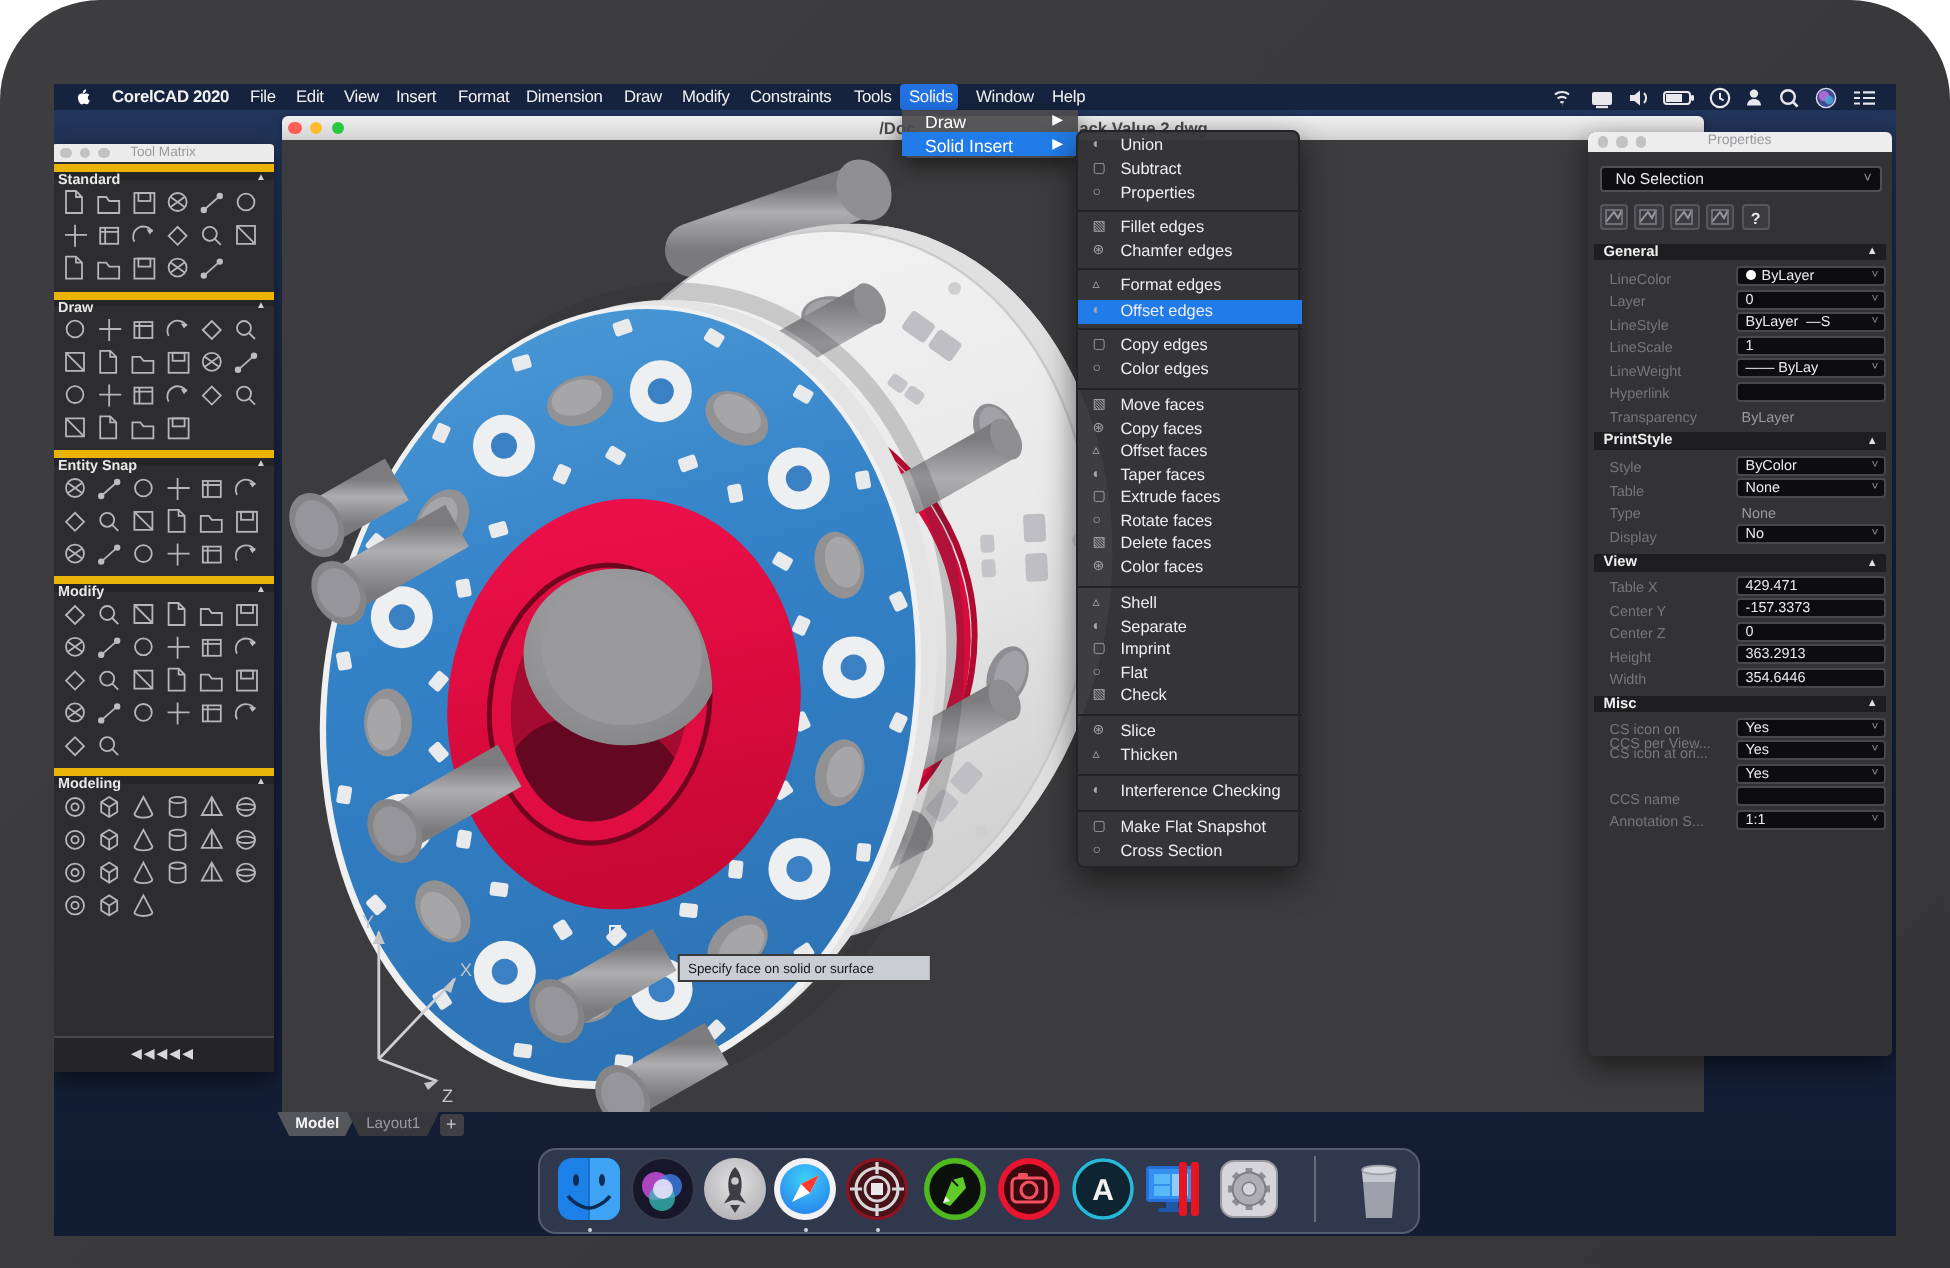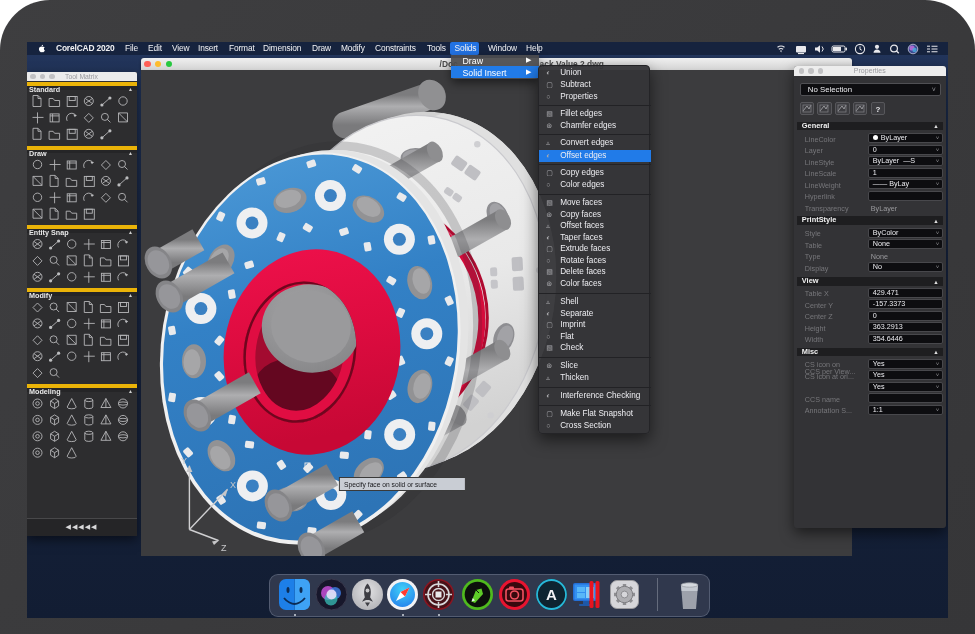--- a/index.html
+++ b/index.html
@@ -499,20 +499,25 @@
 </g>
 <text x="40" y="394" fill="#c6c6c8" font-size="9" font-family="Liberation Sans">Y</text>
 <text x="89" y="418" fill="#c6c6c8" font-size="9" font-family="Liberation Sans">X</text>
 <text x="80" y="481" fill="#c6c6c8" font-size="9" font-family="Liberation Sans">Z</text>
 <rect x="164" y="393" width="5" height="5" fill="none" stroke="#e8e8e8" stroke-width="1"></rect>
 <rect x="198.4" y="407.5" width="126" height="13" fill="#c9cdd4" stroke="#3a3a3a" stroke-width="1"></rect>
 <text x="203" y="416.5" fill="#17171a" font-size="6.7" font-family="Liberation Sans">Specify face on solid or surface</text>
 
 </svg>
 </div>
+<div id="tabs">
+<div class="tab" style="left:-2px;width:40px;background:#56575b;color:#f4f4f6;font-weight:bold">Model</div>
+<div class="tab" style="left:33px;width:46px;background:#38383c;color:#9a9a9e">Layout1</div>
+<div class="abs" style="left:79px;top:0.5px;width:12px;height:11px;background:#404044;border-radius:2px;color:#c9c9cc;font-size:9px;line-height:11px;text-align:center">+</div>
+</div>
 </div>
 <div id="props">
 <div class="tbar">
         <span class="abs" style="left:5px;top:2.2px;width:5.5px;height:5.5px;border-radius:50%;background:#c2c2c4"></span>
         <span class="abs" style="left:14.5px;top:2.2px;width:5.5px;height:5.5px;border-radius:50%;background:#c2c2c4"></span>
         <span class="abs" style="left:24px;top:2.2px;width:5.5px;height:5.5px;border-radius:50%;background:#c2c2c4"></span>
         <span class="abs" style="left:0;top:1.4px;width:152px;text-align:center;color:#9a9a9e;font-size:7px">Properties</span>
       </div>
 <div class="abs" style="left:6px;top:17px;width:141px;height:13px;background:#0e0e11;border:1px solid #505054;border-radius:2px;color:#ededf0;font-size:7.8px;line-height:11.5px;padding-left:7px">No Selection<span class="abs" style="right:4px;top:0;color:#909094;font-size:7px">˅</span></div>
 <div class="abs" style="left:6.0px;top:36px;width:14.5px;height:13px;background:#3c3c40;border:1px solid #57575b;border-radius:2px;color:#e8e8ea;font-weight:bold;font-size:8px;line-height:13px;text-align:center"></div>
@@ -608,21 +613,21 @@
         <span class="ic">▧</span>
         <span class="tx">Fillet edges</span>
       </div>
 <div class="smi" style="top:54.550000000000004px">
         <span class="ic">⊛</span>
         <span class="tx">Chamfer edges</span>
       </div>
 <div class="sep" style="top:68.7px"></div>
 <div class="smi" style="top:71.55px">
         <span class="ic">▵</span>
-        <span class="tx">Convert edges</span>
+        <span class="tx">Format edges</span>
       </div>
 <div class="abs" style="left:0;top:84.55px;width:112px;height:11.5px;background:#217be8"></div>
 <div class="smi" style="top:84.55px">
         <span class="ic">◐</span>
         <span class="tx">Offset edges</span>
       </div>
 <div class="sep" style="top:98.7px"></div>
 <div class="smi" style="top:101.55px">
         <span class="ic">▢</span>
         <span class="tx">Copy edges</span>

